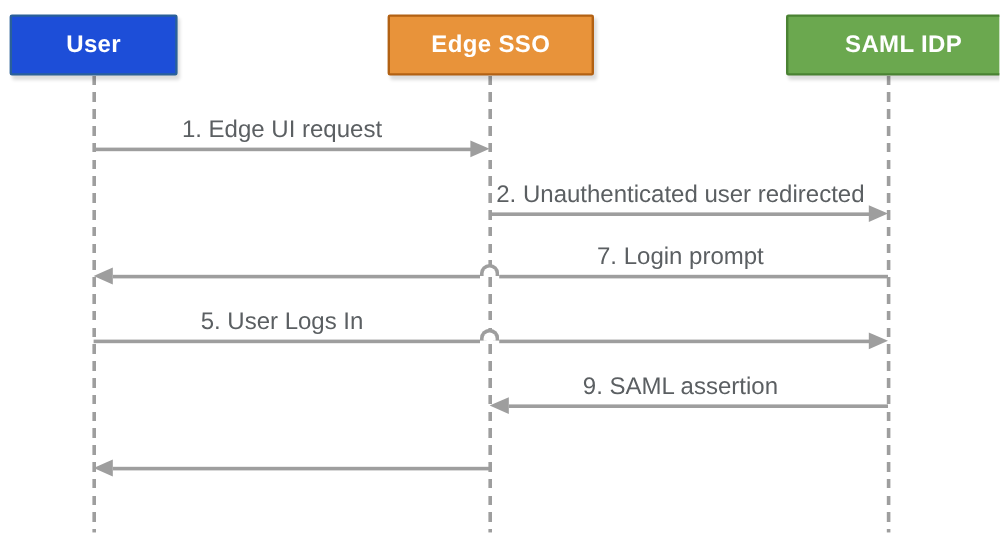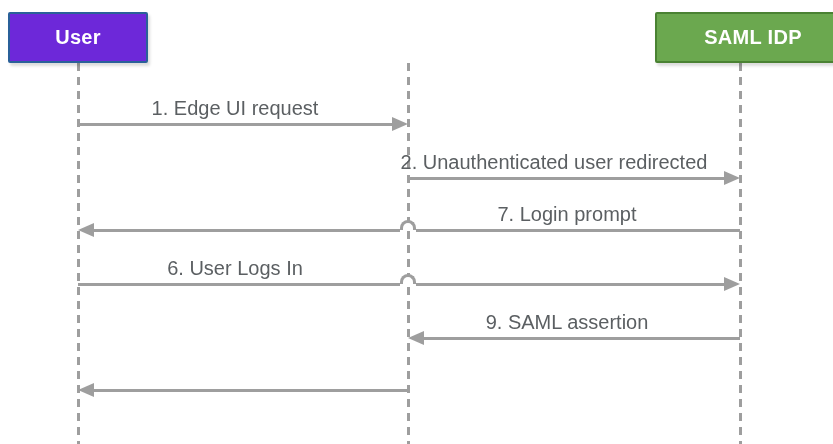--- a/index.html
+++ b/index.html
@@ -72,46 +72,49 @@
     border-radius: 8px 8px 0 0;
     background: #ffffff;
     z-index: 3;
   }
 </style>
 </head>
 <body>
 
 <div class="canvas">
 
-  <div class="actor" style="left: 8px; width: 140px; background-color: #6d28d9; border-color: rgb(42, 96, 153);">
+  <div class="actor" style="left: 8px; width: 140px; background-color: #1d4ed8; border-color: rgb(42, 96, 153);">
     <span>User</span>
+  </div>
+  <div class="actor" style="left: 323px; width: 172px; background-color: rgb(232, 147, 58); border-color: rgb(178, 97, 19);">
+    <span>Edge SSO</span>
   </div>
   <div class="actor" style="left: 655px; width: 196px; background-color: rgb(107, 168, 79); border-color: rgb(74, 130, 51);">
     <span>SAML IDP</span>
   </div>
 
   <div class="lifeline" style="left:76.5px;"></div>
   <div class="lifeline" style="left:406.5px;"></div>
   <div class="lifeline" style="left:738.5px;"></div>
 
   <div class="mlabel" style="left:78px; width:314px; top:97px;">1. Edge UI request</div>
   <div class="mline" style="left:78px; top:122.5px; width:316px;"></div>
   <div class="head-r" style="left:392px; top:117px;"></div>
 
-  <div class="mlabel" style="left:396px; width:316px; top:151px;">2. Unauthenticated user redirected</div>
+  <div class="mlabel" style="left:409px; width:316px; top:151px;">2. Unauthenticated user redirected</div>
   <div class="mline" style="left:408px; top:176.5px; width:318px;"></div>
   <div class="head-r" style="left:724px; top:171px;"></div>
 
   <div class="mlabel" style="left:409px; width:316px; top:203px;">7. Login prompt</div>
   <div class="head-l" style="left:78px; top:223px;"></div>
   <div class="mline" style="left:94px; top:228.5px; width:306px;"></div>
   <div class="hop" style="left:400px; top:220px;"></div>
   <div class="mline" style="left:416px; top:228.5px; width:324px;"></div>
 
-  <div class="mlabel" style="left:78px; width:314px; top:257px;">6. User Logs In</div>
+  <div class="mlabel" style="left:78px; width:314px; top:257px;">5. User Logs In</div>
   <div class="mline" style="left:78px; top:282.5px; width:322px;"></div>
   <div class="hop" style="left:400px; top:274px;"></div>
   <div class="mline" style="left:416px; top:282.5px; width:310px;"></div>
   <div class="head-r" style="left:724px; top:277px;"></div>
 
   <div class="mlabel" style="left:409px; width:316px; top:311px;">9. SAML assertion</div>
   <div class="head-l" style="left:408px; top:331px;"></div>
   <div class="mline" style="left:424px; top:336.5px; width:316px;"></div>
 
   <div class="head-l" style="left:78px; top:383px;"></div>

